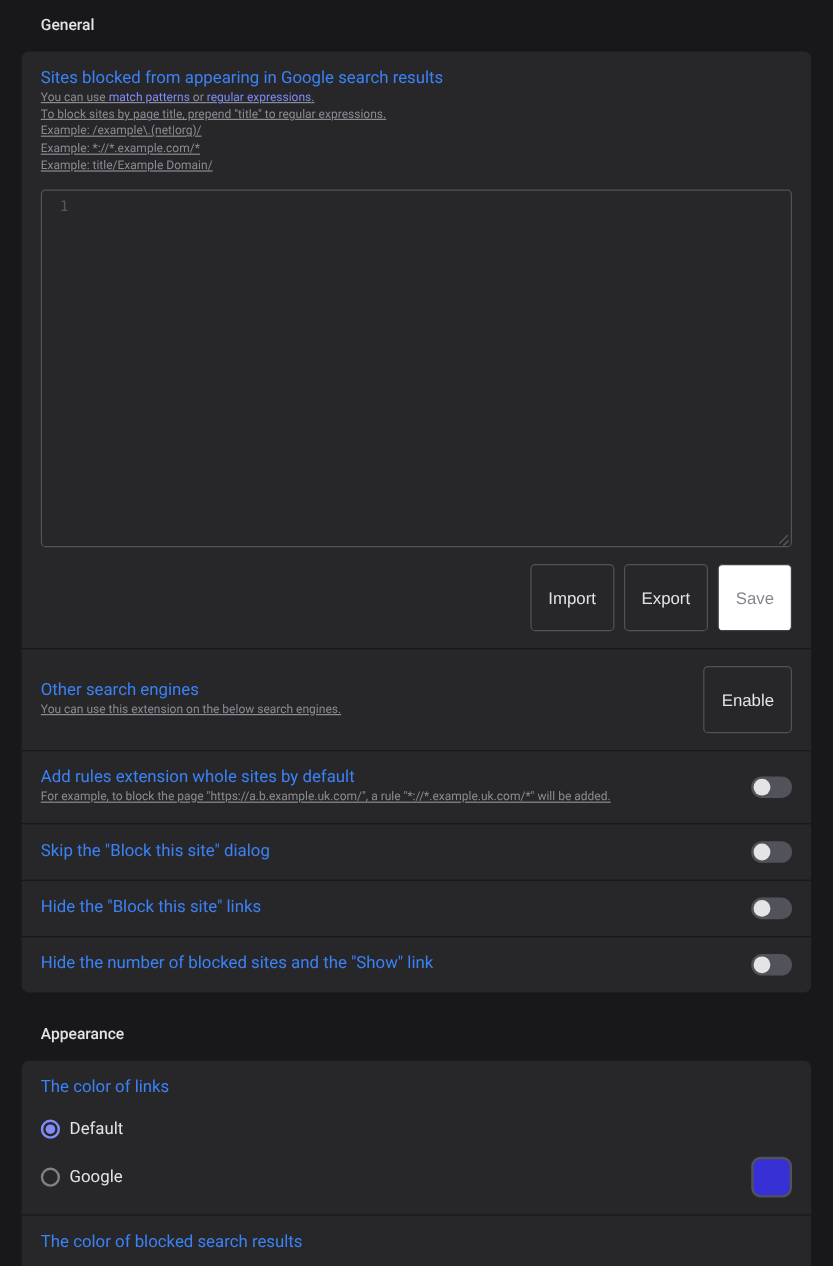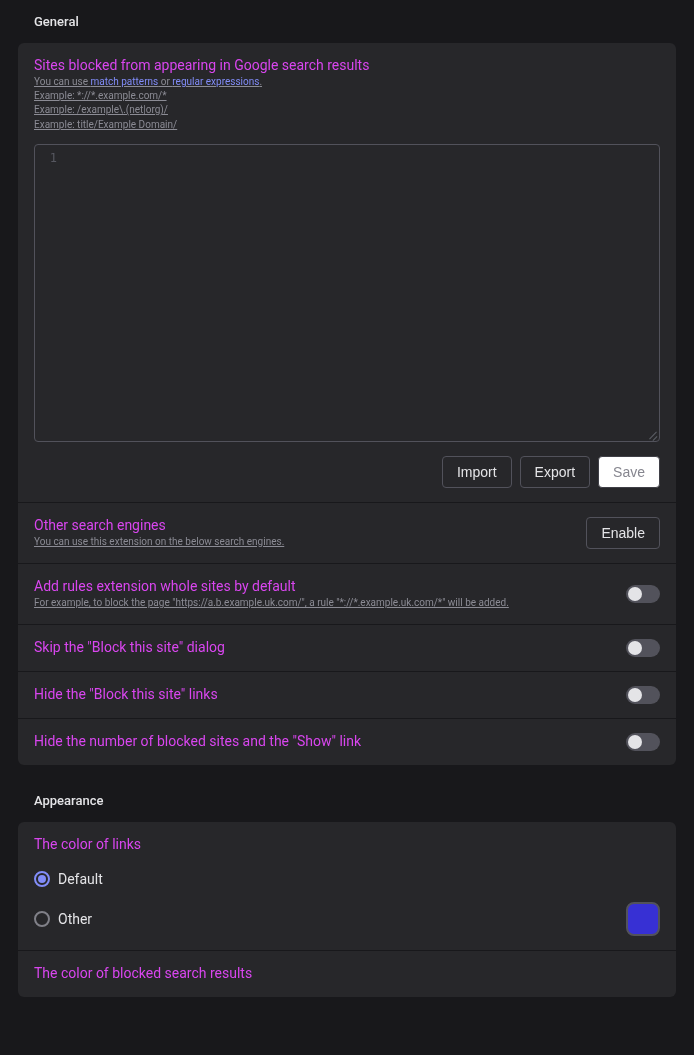--- a/index.html
+++ b/index.html
@@ -24,21 +24,21 @@
     overflow: hidden;
     margin-bottom: 28px;
   }
   .panel {
     padding: 14px 16px;
     border-bottom: 1px solid #18181b;
   }
   .panel:last-child { border-bottom: none; }
   .panel-title {
     font-size: 14px;
-    color: #d946ef;
+    color: #3b82f6;
     margin: 0 0 2px 0;
   }
   .panel-sub {
     font-size: 10px;
     color: #8b8b94;
     line-height: 1.42;
     text-decoration: underline;
   }
   a.link { color: #818cf8; text-decoration: none; }
   .editor {
@@ -87,21 +87,21 @@
   }
   .editor-resize::before { width: 10px; right: -1px; bottom: 3px; }
   .editor-resize::after  { width: 6px;  right: -1px; bottom: 0px; }
   .button-row {
     display: flex;
     gap: 8px;
     justify-content: flex-end;
     margin-top: 14px;
   }
   .btn {
-    padding: 7px 14px;
+    padding: 19px 14px;
     font-size: 14px;
     border-radius: 4px;
     border: 1px solid #52525b;
     background: #27272a;
     color: #e4e4e7;
     cursor: pointer;
   }
   .btn-disabled {
     border: 1px solid #3f3f46;
     background: #ffffff;
@@ -173,22 +173,23 @@
 
   <div class="section-heading">General</div>
 
   <div class="card">
 
     <div class="panel">
       <div class="panel-title">Sites blocked from appearing in Google search results</div>
       <div class="panel-sub">
         <span>You can use </span><a href="#" class="link">match patterns</a><span> or </span><a href="#" class="link">regular expressions</a><span>.</span>
       </div>
+      <div class="panel-sub">To block sites by page title, prepend "title" to regular expressions.</div>
+      <div class="panel-sub">Example: /example\.(net|org)/</div>
       <div class="panel-sub">Example: *://*.example.com/*</div>
-      <div class="panel-sub">Example: /example\.(net|org)/</div>
       <div class="panel-sub">Example: title/Example Domain/</div>
 
       <div class="editor">
         <div class="gutter">1</div>
         <textarea style=""></textarea>
         <div class="editor-resize"></div>
       </div>
 
       <div class="button-row">
         <button class="btn">Import</button>
@@ -237,21 +238,21 @@
     <div class="panel">
       <div class="panel-title" style="margin-bottom:10px;">The color of links</div>
 
       <div class="radio-row">
         <div class="radio checked"></div>
         <div class="radio-label">Default</div>
       </div>
 
       <div class="radio-row" style="margin-top:6px;">
         <div class="radio"></div>
-        <div class="radio-label">Other</div>
+        <div class="radio-label">Google</div>
         <div class="swatch" style="background:#3730d4"></div>
       </div>
     </div>
 
     <div class="panel">
       <div class="panel-title">The color of blocked search results</div>
     </div>
 
   </div>
 

